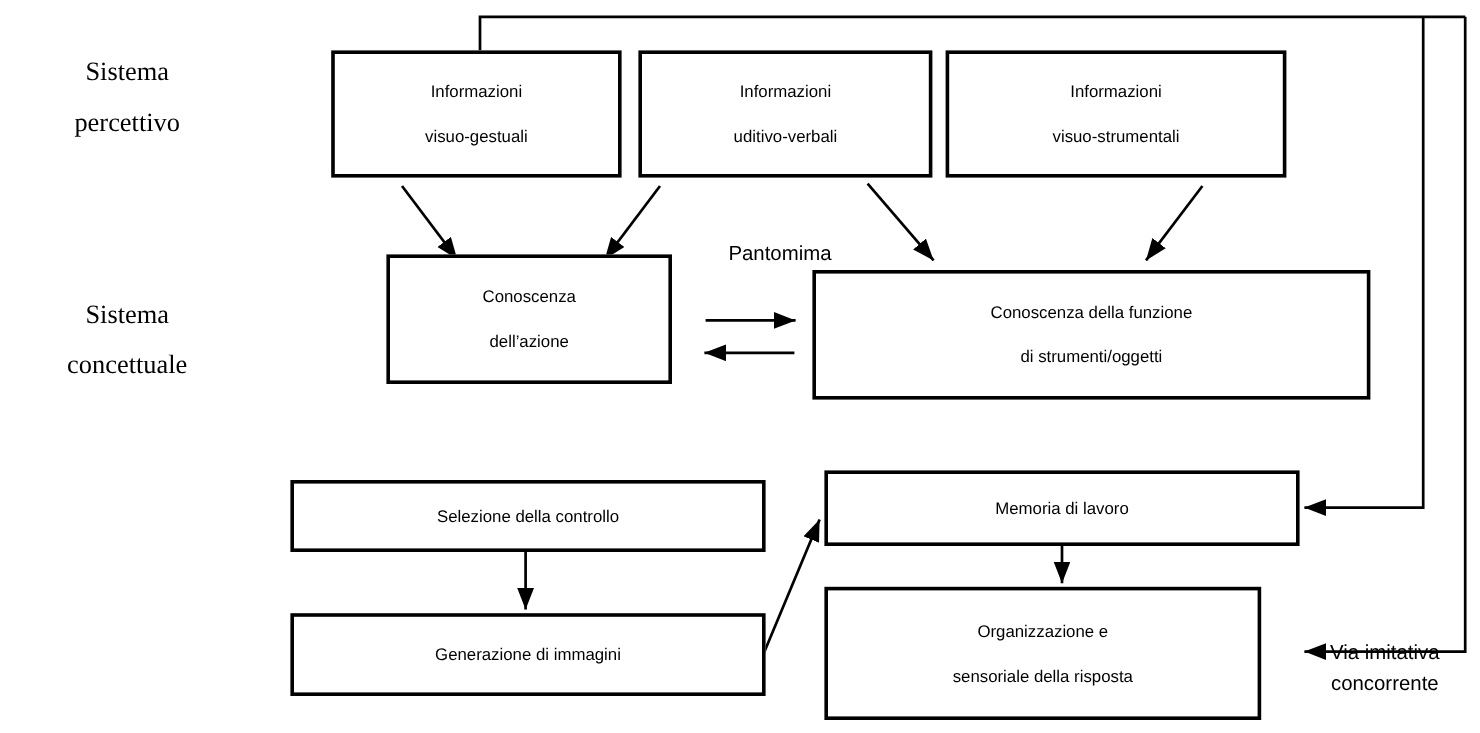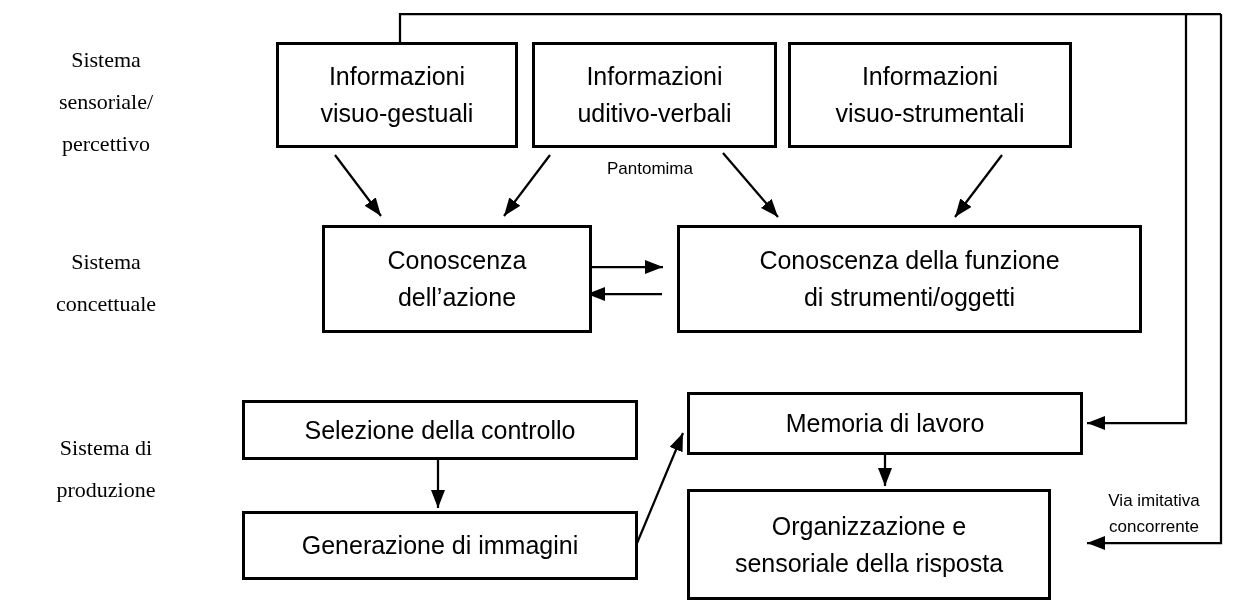--- a/index.html
+++ b/index.html
@@ -11,26 +11,26 @@
     color:var(--ink);
     font-family:"Liberation Sans", sans-serif;
     overflow:hidden;
   }
   svg.wires{position:absolute;left:0;top:0;width:1233px;height:611px;}
   .ln{fill:none;stroke:var(--ink);stroke-width:2.25px;}
   .box{
     position:absolute;box-sizing:border-box;
     background:var(--bg);border:3px solid var(--ink);
     display:flex;flex-direction:column;align-items:center;justify-content:center;
-    text-align:center;font-size:25px;
+    text-align:center;font-size:14px;
   }
   .box .bl{line-height:37px;white-space:nowrap;}
   .rowlabel{position:absolute;text-align:center;font-size:22px;}
   .rowlabel .bl{line-height:42px;white-space:nowrap;font-family:Liberation Serif, serif;}
-  .note{position:absolute;text-align:center;font-size:17px;}
+  .note{position:absolute;text-align:center;font-size:17px;margin-top:43px;}
   .note .bl{line-height:26px;white-space:nowrap;}
   .note.one .bl{line-height:21px;}
 </style>
 </head>
 <body>
 
 <div class="canvas">
 
   <svg class="wires" viewBox="0 0 1233 611">
     <defs>
@@ -53,50 +53,45 @@
     <line class="ln" x1="588" y1="267" x2="663" y2="267" marker-end="url(#ah)"></line>
     <line class="ln" x1="662" y1="294" x2="587" y2="294" marker-end="url(#ah)"></line>
 
     <line class="ln" x1="438" y1="458" x2="438" y2="508" marker-end="url(#ah)"></line>
     <line class="ln" x1="885" y1="455" x2="885" y2="486" marker-end="url(#ah)"></line>
     <line class="ln" x1="635" y1="548" x2="683" y2="433" marker-end="url(#ah)"></line>
   </svg>
 
   <div class="rowlabel" style="left:0;top:39px;width:212px">
     <div class="bl">Sistema</div>
-    <div class="bl">sensoriale/</div>
     <div class="bl">percettivo</div>
   </div>
   <div class="rowlabel" style="left:0;top:241px;width:212px">
     <div class="bl">Sistema</div>
     <div class="bl">concettuale</div>
-  </div>
-  <div class="rowlabel" style="left:0;top:427px;width:212px">
-    <div class="bl">Sistema di</div>
-    <div class="bl">produzione</div>
   </div>
 
   <div class="box" style="left:276px;top:42px;width:242px;height:106px">
     <div class="bl">Informazioni</div>
     <div class="bl">visuo-gestuali</div>
   </div>
   <div class="box" style="left:532px;top:42px;width:245px;height:106px">
     <div class="bl">Informazioni</div>
     <div class="bl">uditivo-verbali</div>
   </div>
   <div class="box" style="left:788px;top:42px;width:284px;height:106px">
     <div class="bl">Informazioni</div>
     <div class="bl">visuo-strumentali</div>
   </div>
 
   <div class="note one" style="left:570px;top:158px;width:160px">
     <div class="bl">Pantomima</div>
   </div>
 
-  <div class="box" style="left:322px;top:225px;width:270px;height:108px">
+  <div class="box" style="left:322px;top:212px;width:238px;height:108px">
     <div class="bl">Conoscenza</div>
     <div class="bl">dell’azione</div>
   </div>
   <div class="box" style="left:677px;top:225px;width:465px;height:108px">
     <div class="bl">Conoscenza della funzione</div>
     <div class="bl">di strumenti/oggetti</div>
   </div>
 
   <div class="note" style="left:1088px;top:488px;width:132px">
     <div class="bl">Via imitativa</div>

